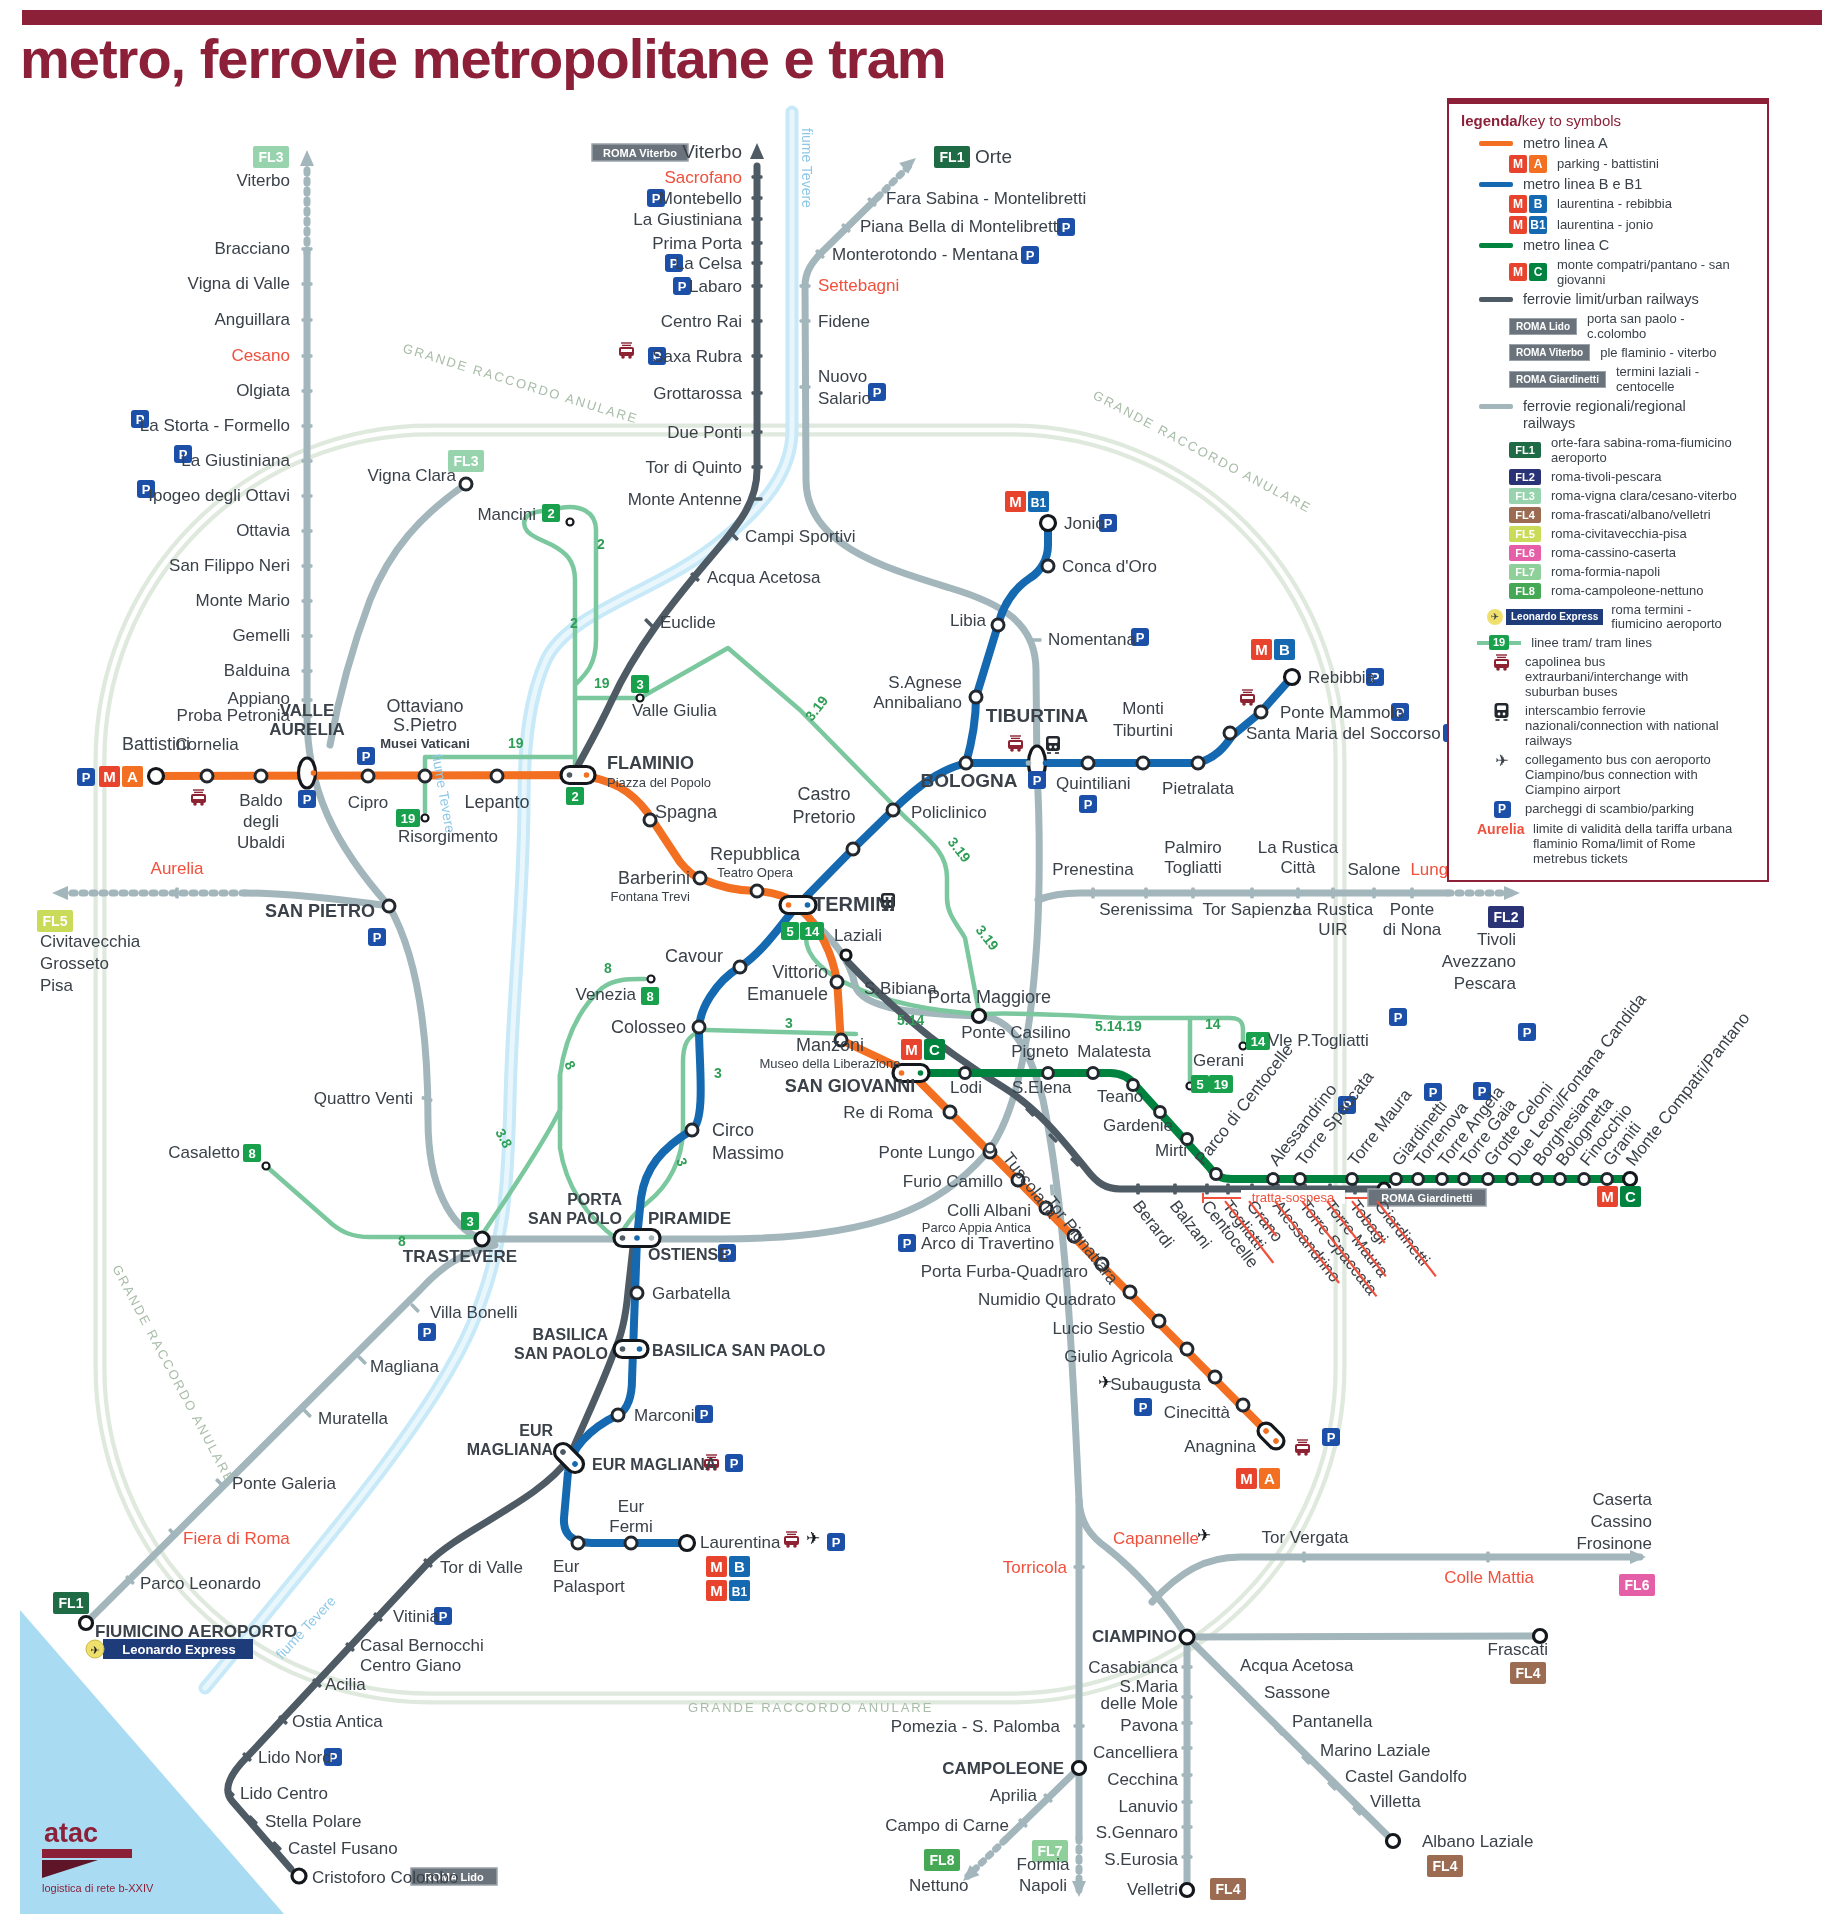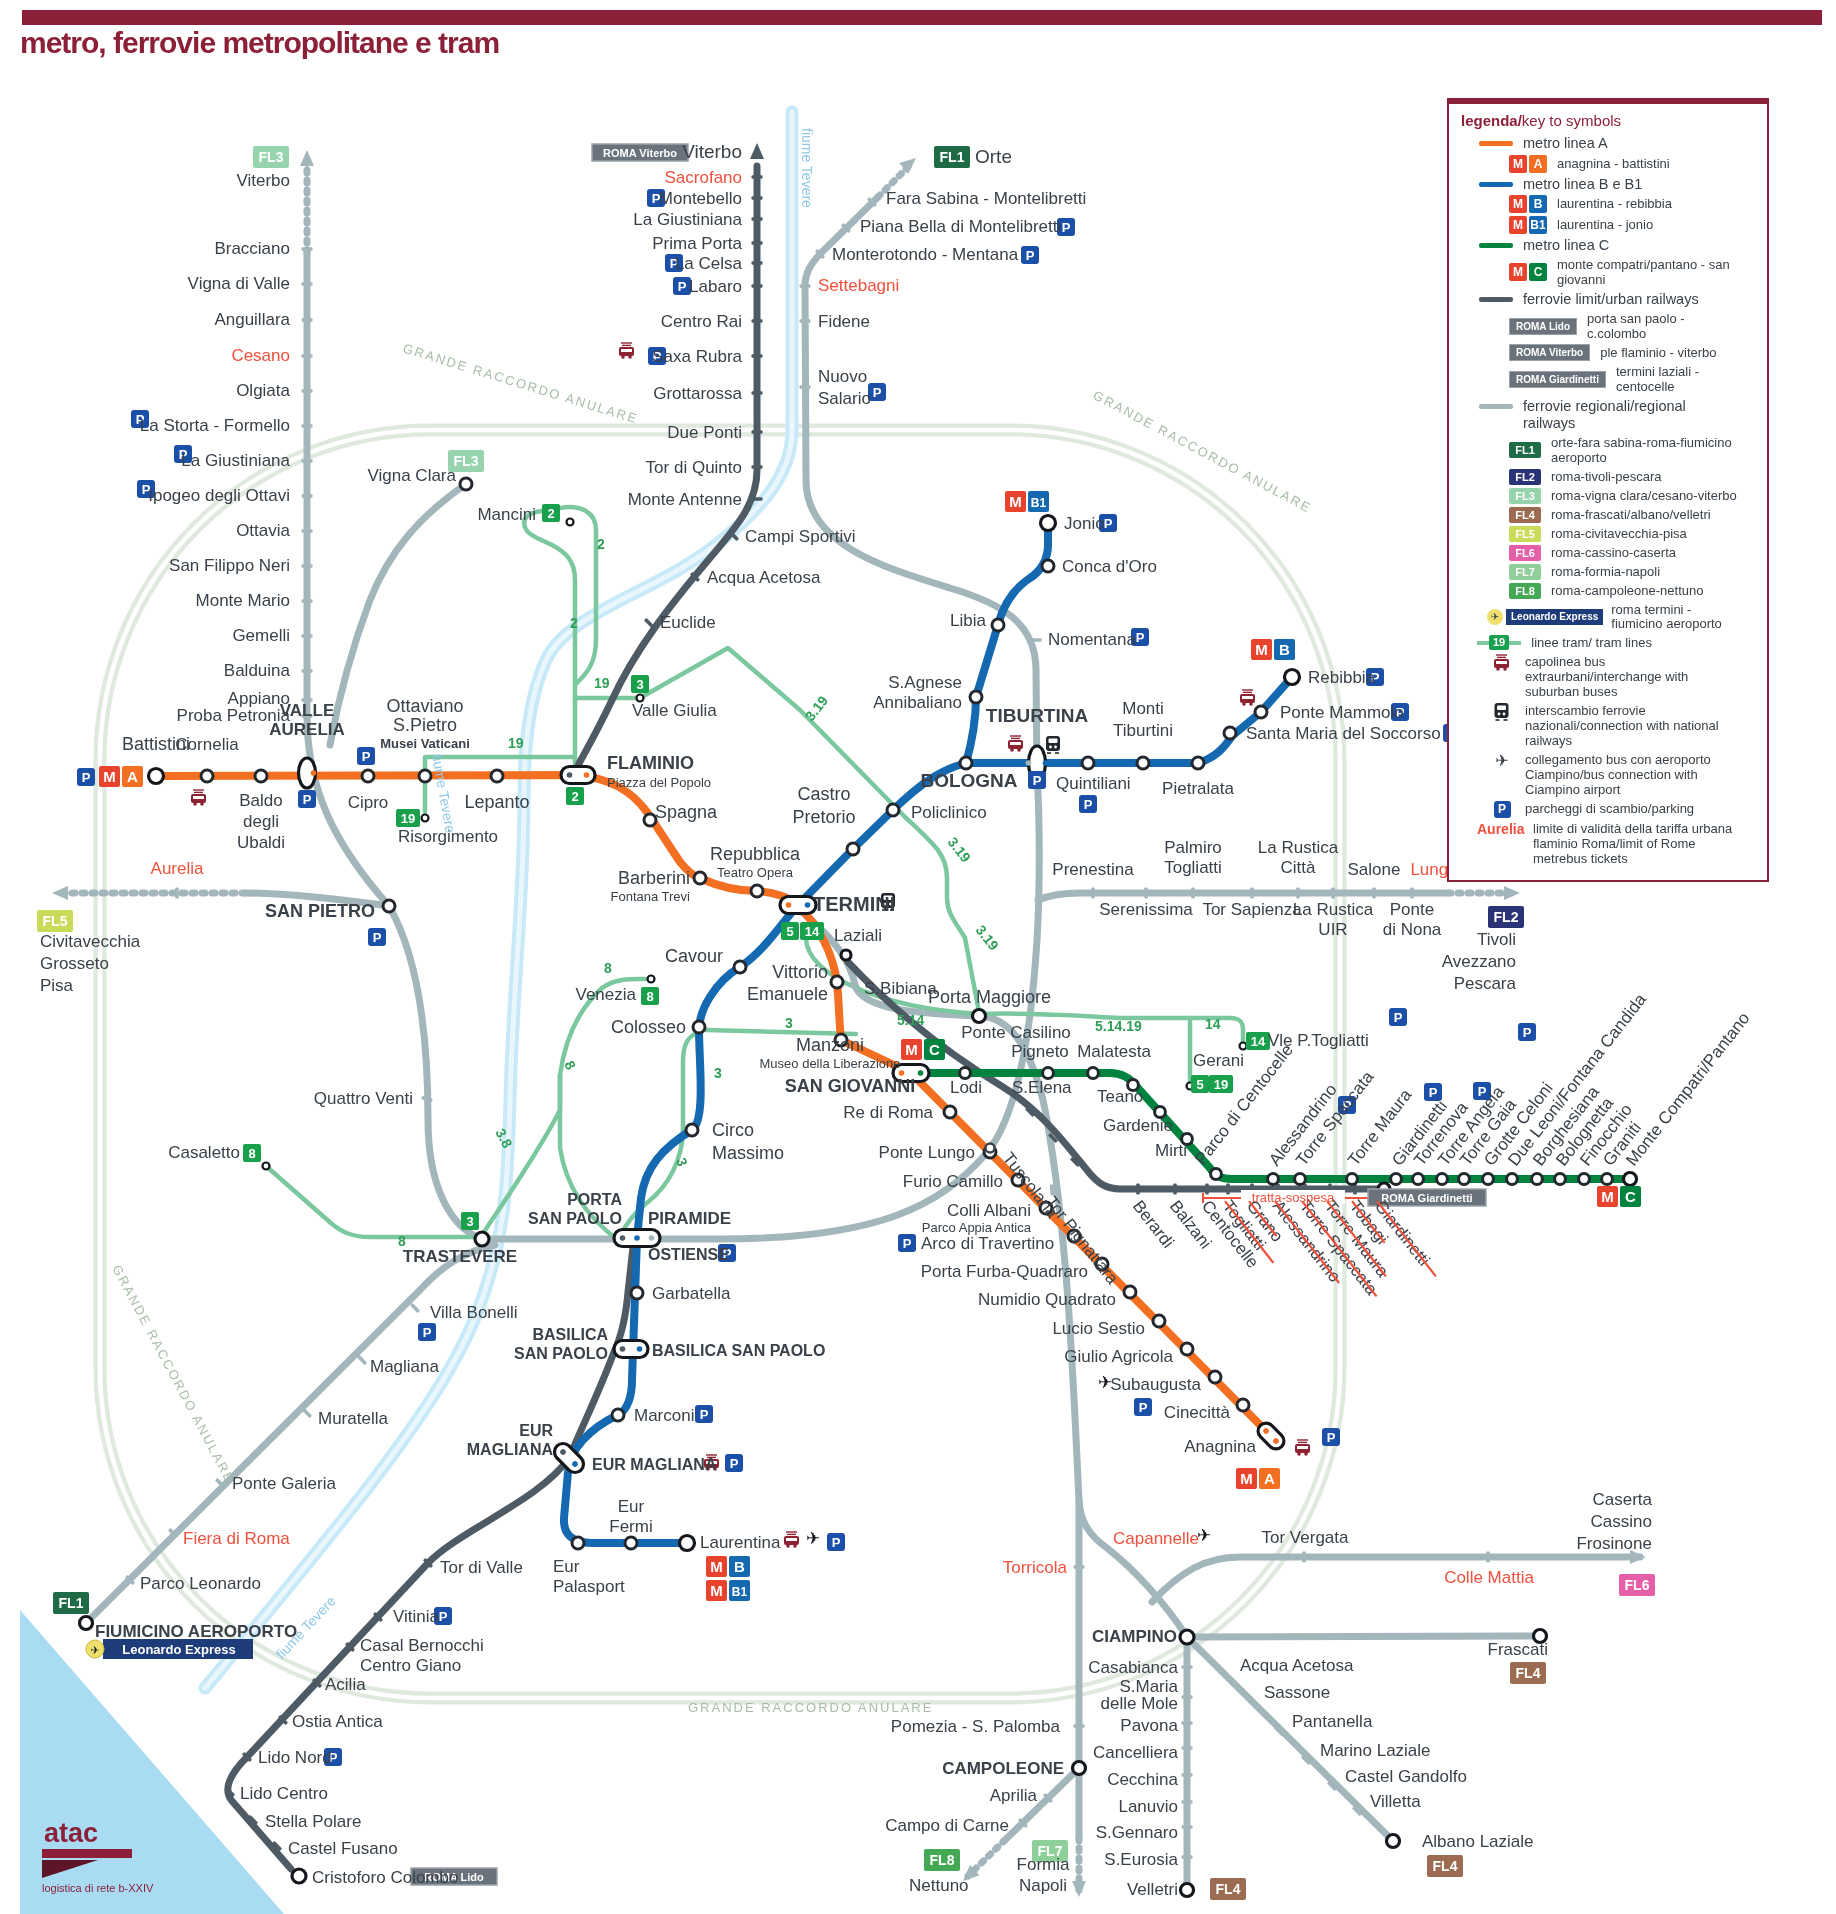--- a/index.html
+++ b/index.html
@@ -1,20 +1,20 @@
 <!DOCTYPE html>
 <html><head>
 <meta charset="utf-8">
 <style>
   html,body{margin:0;padding:0;background:#fff;width:1836px;height:1914px;overflow:hidden;
     font-family:"Liberation Sans",sans-serif;}
   #stage{position:relative;width:1836px;height:1914px;}
   #mapsvg{position:absolute;left:0;top:0;}
   #topbar{position:absolute;left:22px;top:10px;width:1800px;height:15px;background:#8C2038;}
-  #title{position:absolute;left:20px;top:26px;font-size:30px;font-weight:bold;color:#8C2038;letter-spacing:-1px;}
+  #title{position:absolute;left:20px;top:26px;font-size:56px;font-weight:bold;color:#8C2038;letter-spacing:-1px;}
   #legend{position:absolute;left:1447px;top:98px;width:322px;background:#fff;border:2px solid #8C2038;border-top-width:6px;padding:8px 12px 10px 12px;box-sizing:border-box;}
   #legend .lg-head{font-size:15px;color:#8C2038;margin-bottom:6px;}
   #legend .lg-head b{font-weight:bold;}
   .lg-row{display:flex;align-items:flex-start;margin:3px 14px;font-size:13px;color:#3A4149;line-height:1.15;}
   .lg-sw{width:34px;height:5px;border-radius:2px;margin:6px 10px 0 4px;flex:none;}
   .lg-line-lab{font-size:14.5px;}
   .lg-ind{margin-left:48px;display:flex;align-items:center;}
   .mbx{display:inline-block;width:18px;height:18px;border-radius:2px;color:#fff;font-weight:bold;font-size:12px;text-align:center;line-height:18px;margin-right:2px;flex:none;}
   .flbx{display:inline-block;min-width:28px;height:16px;border-radius:2px;color:#fff;font-weight:bold;font-size:11px;text-align:center;line-height:16px;margin-right:10px;flex:none;padding:0 2px;}
   .rmbx{display:inline-block;height:15px;background:#6A737B;color:#fff;font-weight:bold;font-size:10px;line-height:15px;padding:0 6px;border:1px solid #9AA3AA;margin-right:10px;flex:none;}
@@ -1415,21 +1415,21 @@
   <div id="title">metro, ferrovie metropolitane e tram</div>
   <div id="legend">
       <div class="lg-head"><b>legenda/</b><span>key to symbols</span></div>
       <div class="lg-row">
         <div class="lg-sw" style="background: rgb(243, 111, 33);"></div>
         <div class="lg-line-lab">metro linea A</div>
       </div>
       <div class="lg-row lg-ind">
         <span class="mbx" style="background: rgb(232, 67, 45);">M</span>
         <span class="mbx" style="background: rgb(243, 111, 33); margin-right: 10px;">A</span>
-        <div class="lg-txt">anagnina - battistini</div>
+        <div class="lg-txt">parking - battistini</div>
       </div>
       <div class="lg-row">
         <div class="lg-sw" style="background: rgb(20, 105, 176);"></div>
         <div class="lg-line-lab">metro linea B e B1</div>
       </div>
       <div class="lg-row lg-ind">
         <span class="mbx" style="background: rgb(232, 67, 45);">M</span>
         <span class="mbx" style="background: rgb(20, 105, 176); margin-right: 10px;">B</span>
         <div class="lg-txt">laurentina - rebibbia</div>
       </div>

